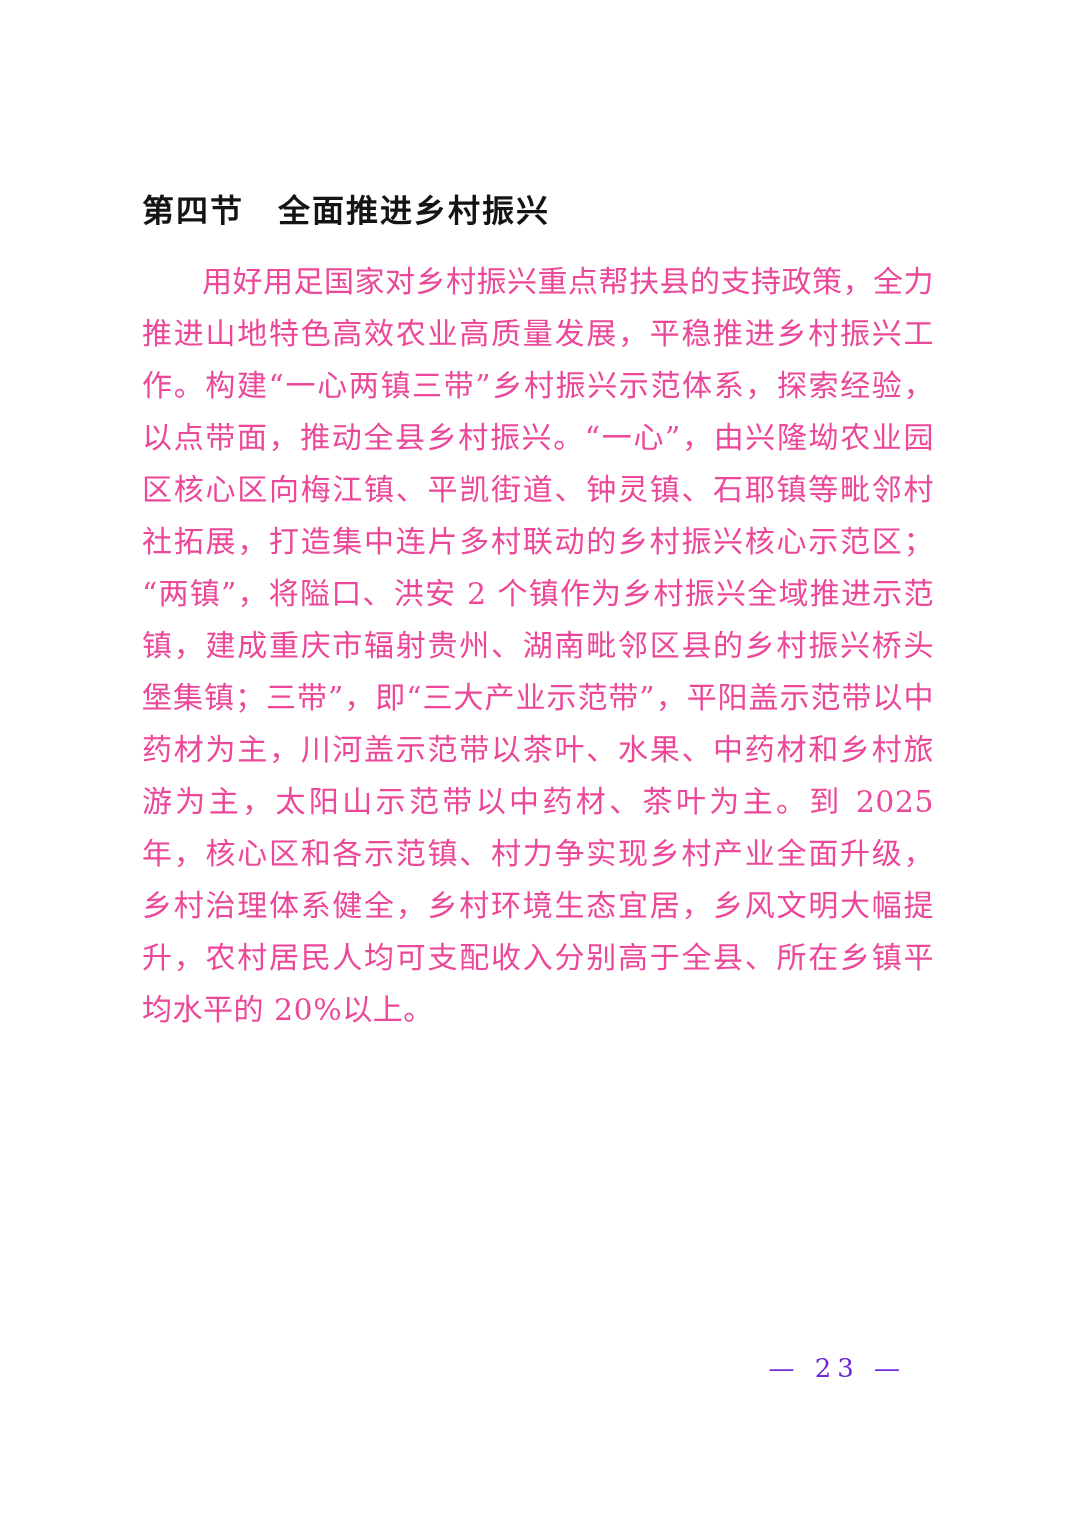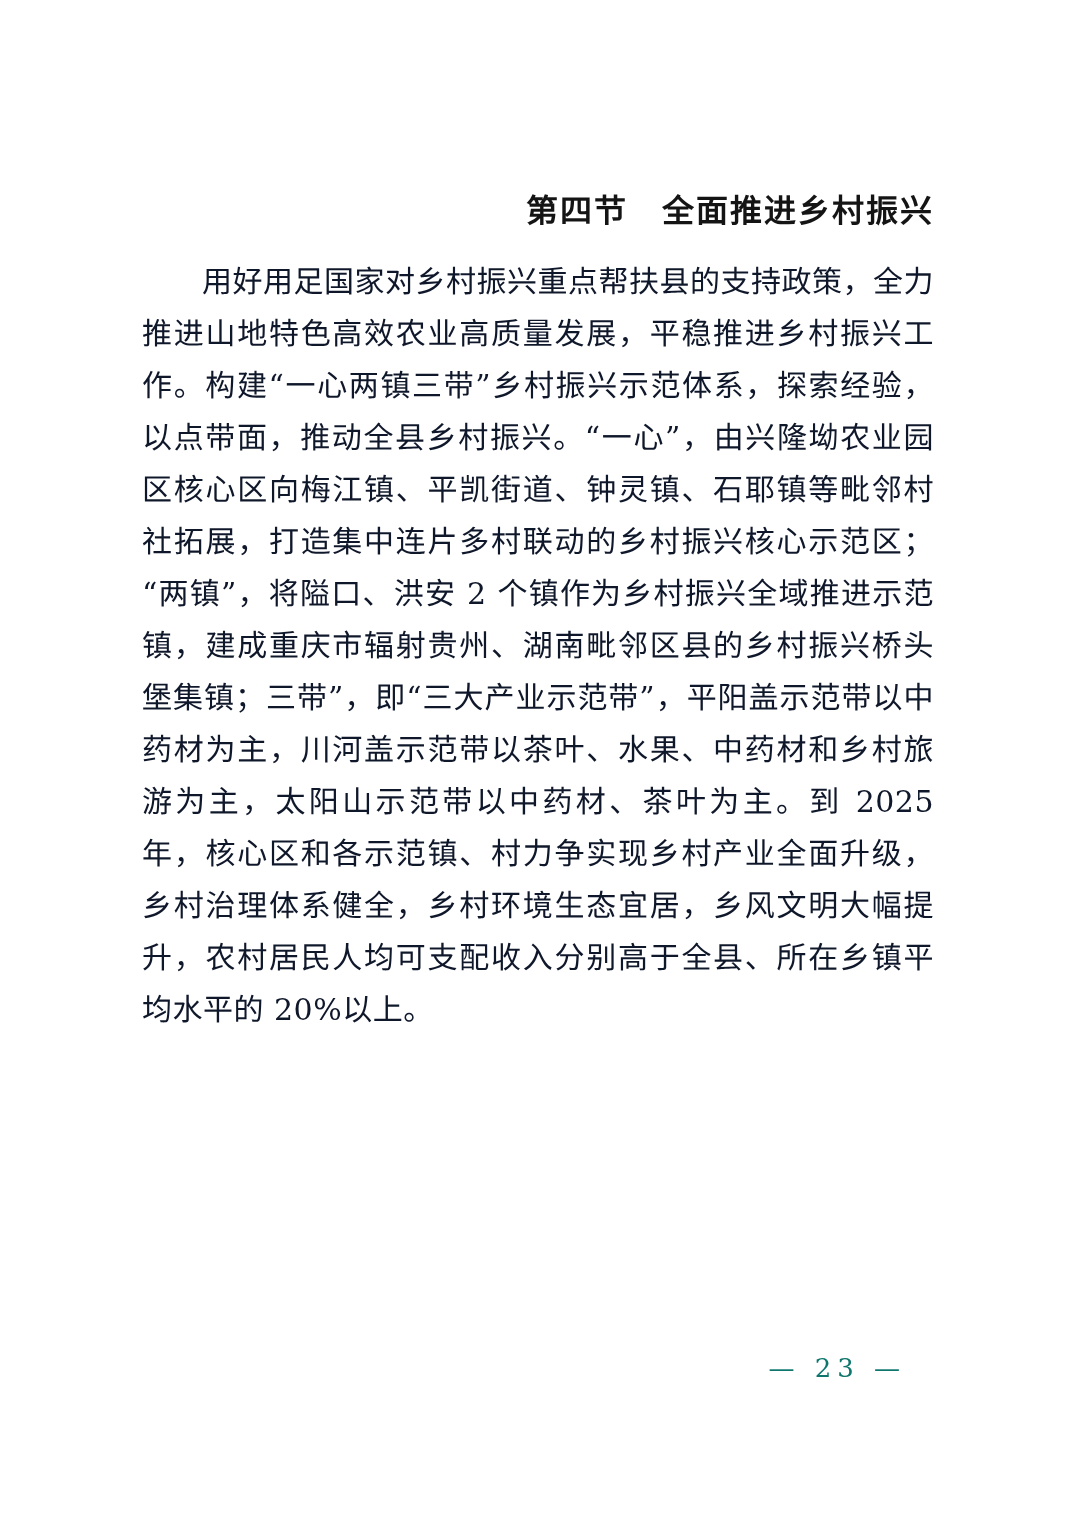--- a/index.html
+++ b/index.html
@@ -17,49 +17,49 @@
       overflow: hidden;
     }
     .content {
       position: absolute;
       left: 142px;
       top: 188px;
       width: 792px;
     }
     .section-heading {
       margin: 0 0 22px 0;
-      text-align: right;
+      text-align: left;
       font-size: 32px;
       line-height: 46px;
       font-weight: bold;
       letter-spacing: 2px;
       color: #141414;
     }
     .para {
       margin: 0;
       font-size: 30px;
       line-height: 52px;
       text-align: justify;
       text-indent: 2em;
       font-weight: normal;
       letter-spacing: 0.5px;
       word-break: break-all;
-      color: #0f172a;
+      color: #ec4899;
     }
     .para.cutoff {
       text-align-last: justify;
     }
     .page-footer {
       position: absolute;
       right: 168px;
       top: 1352px;
       font-size: 26px;
       line-height: 32px;
       letter-spacing: 6px;
-      color: #0f766e;
+      color: #6d28d9;
       font-family: "DejaVu Serif", "Liberation Serif", serif;
     }
   </style>
 </head>
 <body>
 
 <div class="page">
   <div class="content">
     <h1 class="section-heading">第四节　全面推进乡村振兴</h1>
     <p class="para">用好用足国家对乡村振兴重点帮扶县的支持政策，全力推进山地特色高效农业高质量发展，平稳推进乡村振兴工作。构建“一心两镇三带”乡村振兴示范体系，探索经验，以点带面，推动全县乡村振兴。“一心”，由兴隆坳农业园区核心区向梅江镇、平凯街道、钟灵镇、石耶镇等毗邻村社拓展，打造集中连片多村联动的乡村振兴核心示范区；“两镇”，将隘口、洪安 2 个镇作为乡村振兴全域推进示范镇，建成重庆市辐射贵州、湖南毗邻区县的乡村振兴桥头堡集镇；三带”，即“三大产业示范带”，平阳盖示范带以中药材为主，川河盖示范带以茶叶、水果、中药材和乡村旅游为主，太阳山示范带以中药材、茶叶为主。到 2025 年，核心区和各示范镇、村力争实现乡村产业全面升级，乡村治理体系健全，乡村环境生态宜居，乡风文明大幅提升，农村居民人均可支配收入分别高于全县、所在乡镇平均水平的 20%以上。</p>

